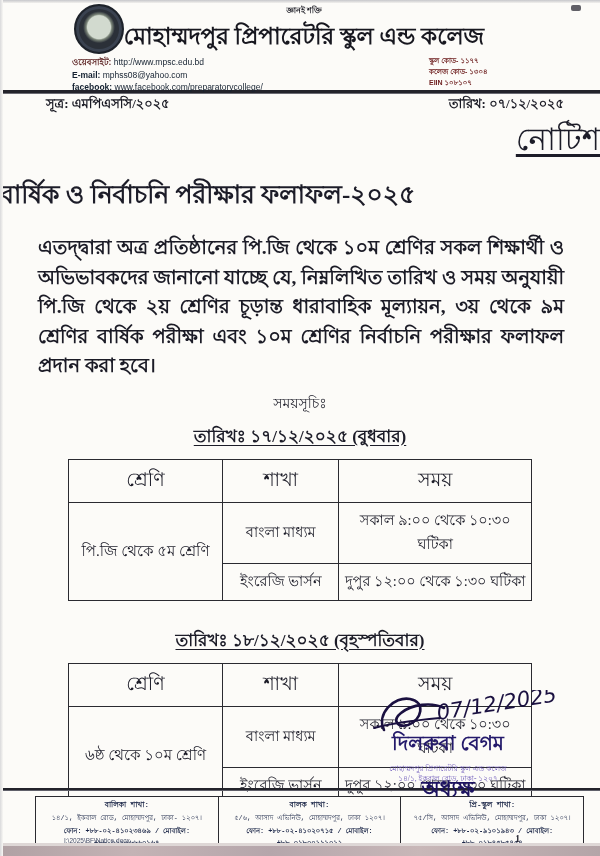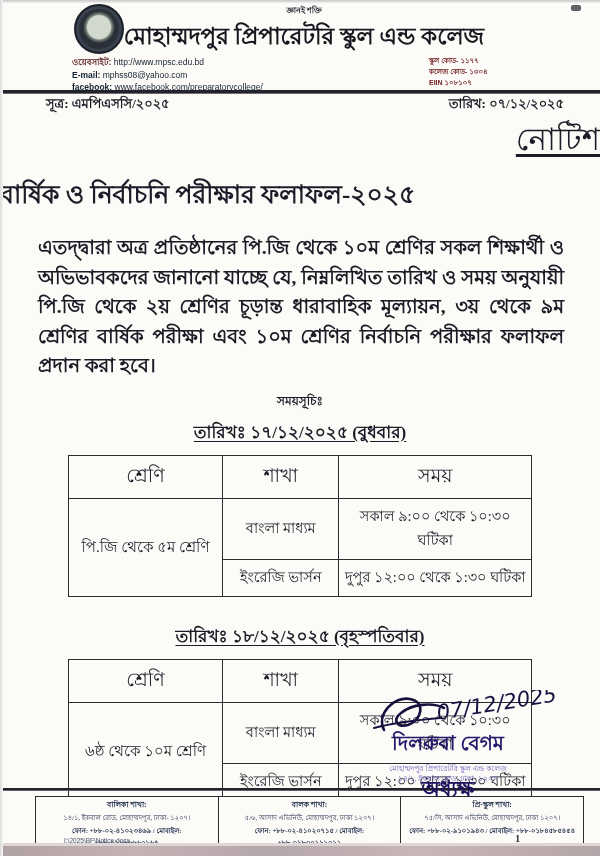--- a/index.html
+++ b/index.html
@@ -31,42 +31,42 @@
   .header-rule{height:3px;background:#23232b;border-bottom:1px solid #6b6b73;}
   
   .ref-row{display:flex;justify-content:space-between;padding:0 36px 0 38px;
            font-size:13px;font-weight:bold;color:#1a1a24;margin-left:8px;}
   
   .notice-title{text-align:right;font-size:31px;font-weight:normal;margin-top:0;
                 text-decoration:underline;text-underline-offset:4px;}
   .notice-subtitle{text-align:left;font-size:25px;font-weight:bold;margin-top:8px;}
   .body-text{margin:15px 36px 0 38px;font-size:19.5px;line-height:29.5px;
              text-align:justify;font-weight:600;color:#1b1b26;}
-  .schedule-heading{text-align:center;font-size:12px;font-weight:bold;margin-top:11px;}
+  .schedule-heading{text-align:center;font-size:14px;font-weight:normal;margin-top:11px;}
   .table-date{text-align:center;font-size:17px;font-weight:bold;margin-top:7px;
               text-decoration:underline;text-underline-offset:3px;}
   .table-date.second{margin-top:26px;}
   table.schedule{border-collapse:collapse;margin:8px auto 0;width:464px;}
   table.schedule th,table.schedule td{border:1.6px solid #2a2a30;text-align:center;}
   table.schedule th{font-size:19px;padding:5px 23px;font-weight:normal;}
   td.c-class{width:154px;font-size:15px;padding:4px;}
   td.c-branch{width:112px;font-size:14.5px;padding:6px 4px;}
   td.c-time{width:198px;font-size:14.5px;padding:6px 4px;}
   
   .sig{position:absolute;right:26px;top:690px;width:252px;text-align:center;z-index:2;}
   .sig svg{display:block;margin:0 0 0 48px;}
   .sig-name{font-size:20px;font-weight:bold;color:#241a6b;margin-top:-12px;}
   .stamp-line{color:#6a55b8;font-size:7.5px;line-height:10px;}
   .stamp-wrap{position:relative;margin-top:3px;}
   .designation{font-size:21px;font-weight:bold;color:#1c1260;margin-top:-11px;position:relative;}
   
   .footer-rule{position:absolute;left:0;right:0;top:788px;height:2px;background:#23232b;
                border-bottom:1px solid #60606a;}
   .footer-table{position:absolute;left:35px;right:16px;top:796px;display:flex;
-                border:1.2px solid #2a2a30;font-family:Liberation Serif, serif;
+                border:1.2px solid #2a2a30;font-family:Liberation Mono, monospace;
                 background:#fcfbf8;color:#1c2748;}
   .branch{flex:1;border-right:1.2px solid #2a2a30;text-align:center;padding:2px 4px 3px;}
   .branch:last-child{border-right:none;}
   .branch-title{font-size:7.5px;font-weight:bold;}
   .branch-address{font-size:6.8px;margin-top:1px;}
   .branch-phones{font-size:6.8px;margin-top:1px;font-weight:bold;}
   .file-path{position:absolute;left:64px;top:837px;font-size:6.5px;color:#48506a;
              font-family:"Liberation Sans",sans-serif;}
   .page-num{position:absolute;right:80px;top:834px;font-size:9.5px;font-weight:bold;}
 </style>

